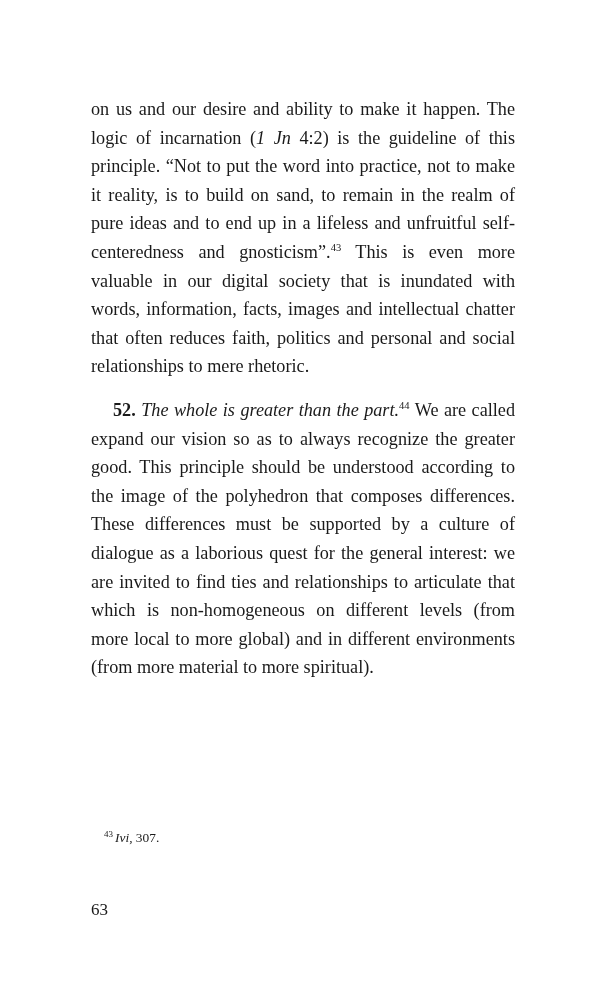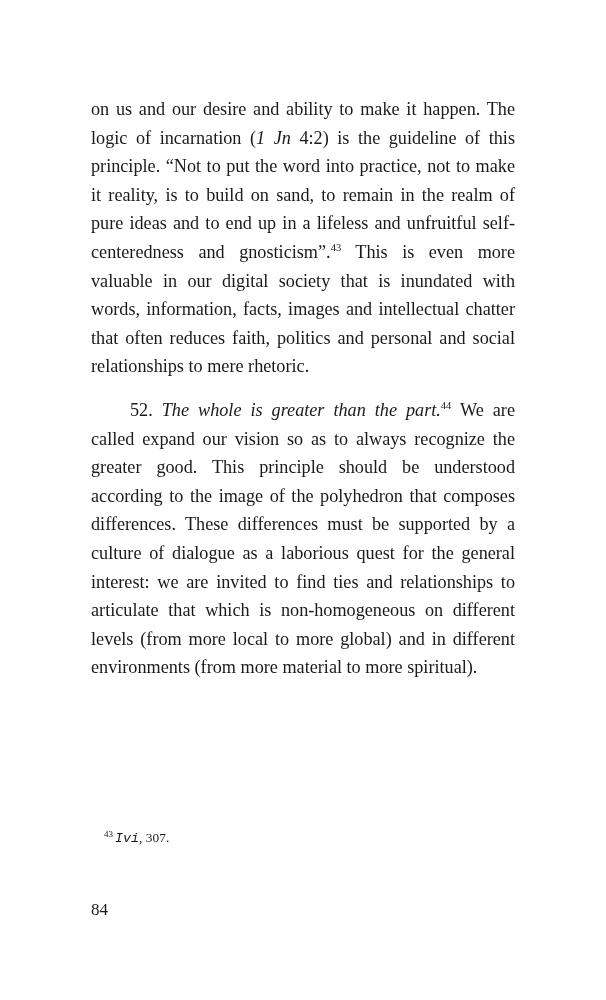--- a/index.html
+++ b/index.html
@@ -34,22 +34,21 @@
     text-justify: inter-word;
     hyphens: manual;
   }
   p.body-par + p.body-par {
     margin-top: 15px;
   }
   .indent {
     text-indent: 22px;
   }
   .num {
-    font-weight: normal;
-    margin-left: 17px;
+    font-weight: bold;
   }
   .ital {
     font-style: italic;
   }
   sup.fn {
     font-size: 10.5px;
     vertical-align: super;
     line-height: 0;
   }
   .footnotes {
@@ -65,21 +64,20 @@
     text-align: left;
   }
   .footnote sup {
     font-size: 9px;
     vertical-align: super;
     line-height: 0;
     margin-right: 2px;
   }
   .footnote .ital {
     font-style: italic;
-    font-family: Liberation Mono, monospace;
   }
   .page-number {
     position: absolute;
     left: 91px;
     top: 900px;
     font-size: 17px;
     line-height: 20px;
     color: #1a1a1a;
   }
 </style>
@@ -99,15 +97,15 @@
     </p>
 
   </div>
 
   <div class="footnotes">
     <p class="footnote">
       <sup>43</sup><span></span><span class="ital">Ivi</span><span>, 307.</span>
     </p>
   </div>
 
-  <div class="page-number">84</div>
+  <div class="page-number">63</div>
 
 </div>
 
 </body></html>

